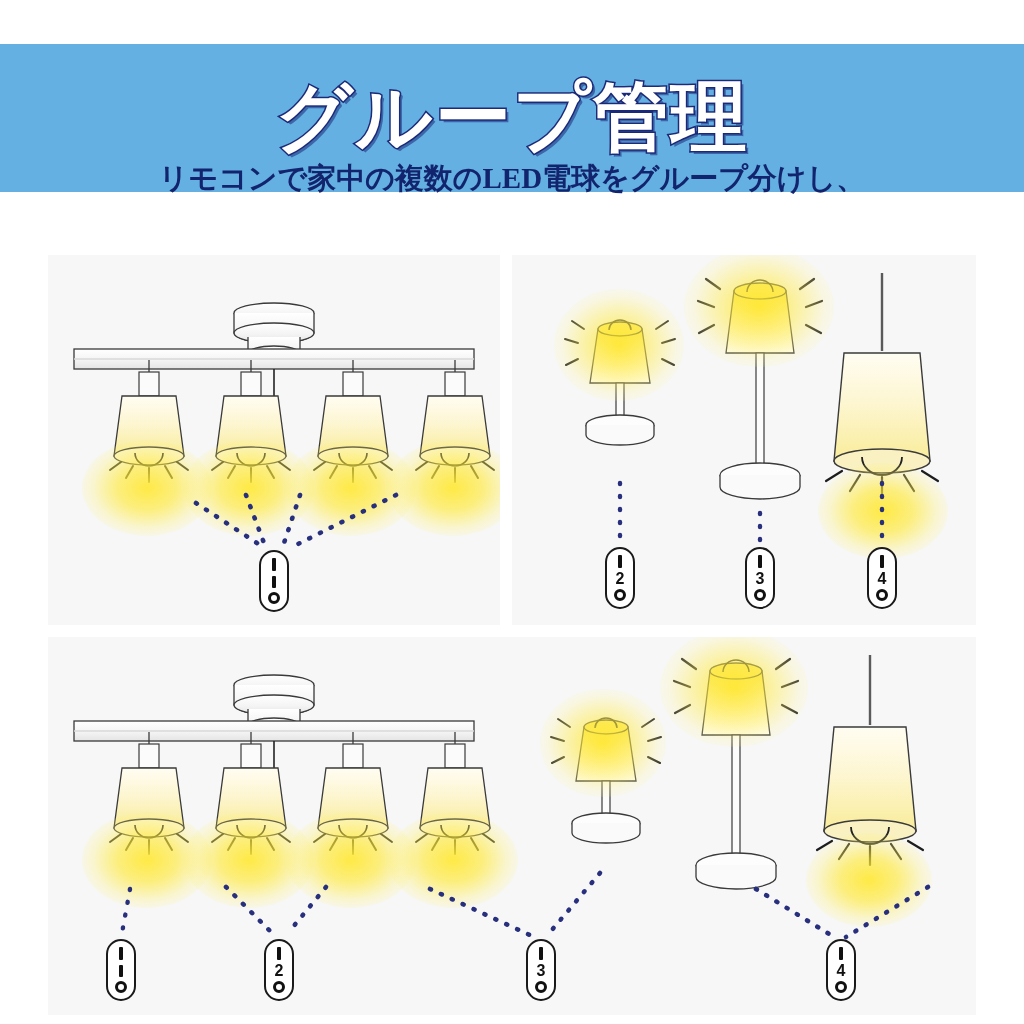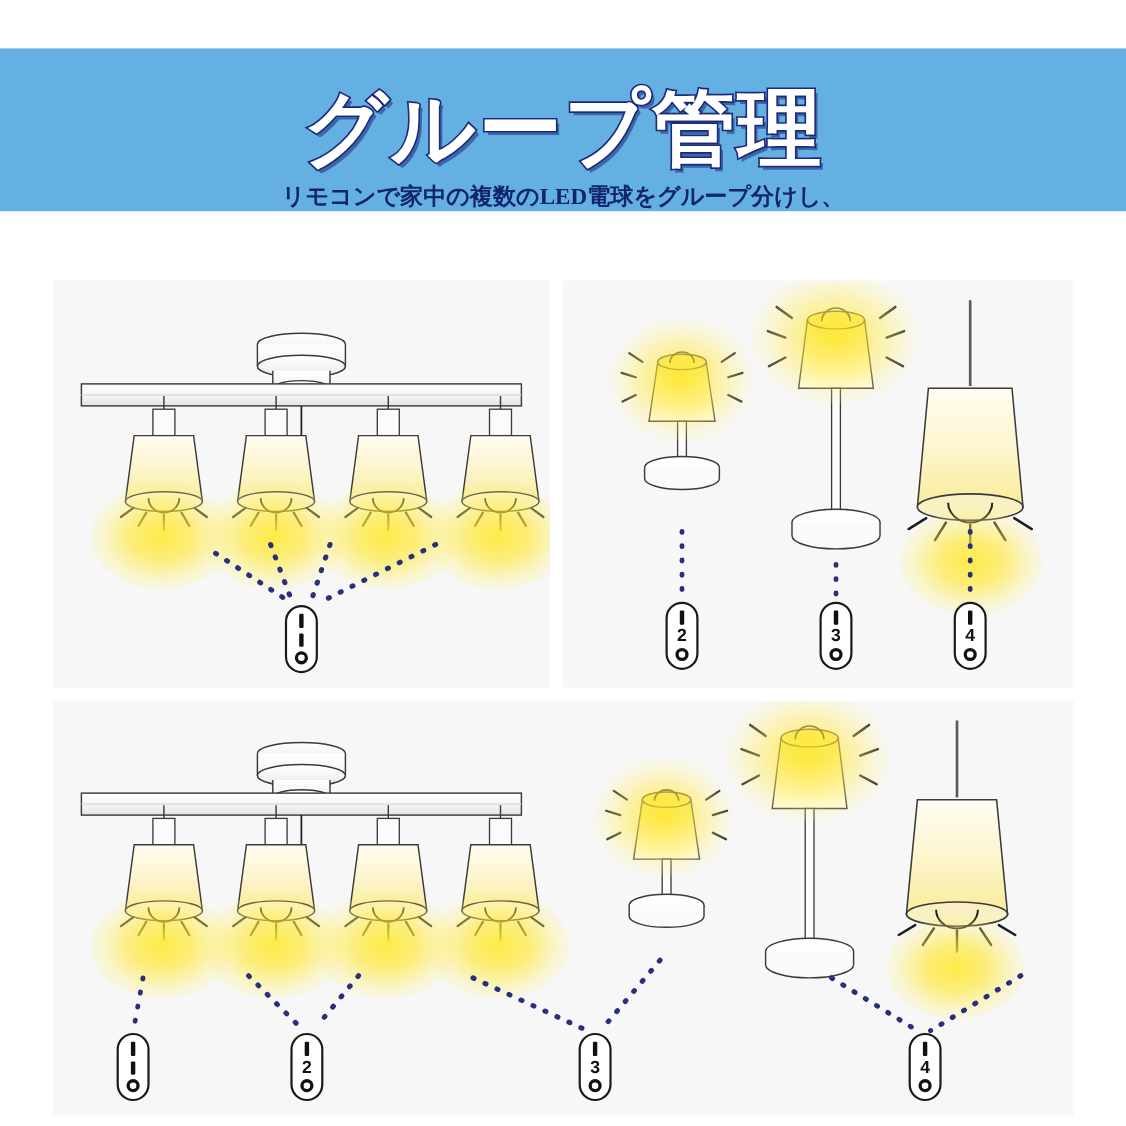--- a/index.html
+++ b/index.html
@@ -24,21 +24,21 @@
     letter-spacing:2px;
     -webkit-text-stroke:3px #1c2a78;
     paint-order:stroke fill;
     text-shadow:3px 3px 0 rgba(28,42,120,.55);
   }
 
   
   .subtext{
     position:absolute;left:0;top:160px;width:1024px;
     text-align:center;color:#13246e;
-    font-weight:bold;font-size:21px;line-height:36px;
+    font-weight:bold;font-size:29px;line-height:36px;
     letter-spacing:0px;
   }
   .subtext div{white-space:nowrap;}
 
   
   .panel{position:absolute;background:#f7f7f7;overflow:hidden;}
   #panel-tl{left:48px;top:255px;width:452px;height:370px;}
   #panel-tr{left:512px;top:255px;width:464px;height:370px;}
   #panel-b {left:48px;top:637px;width:928px;height:378px;}
 

